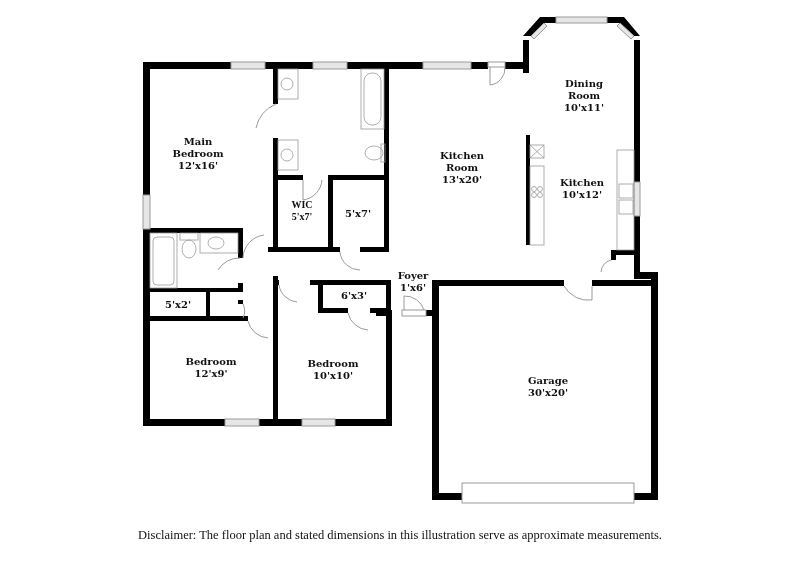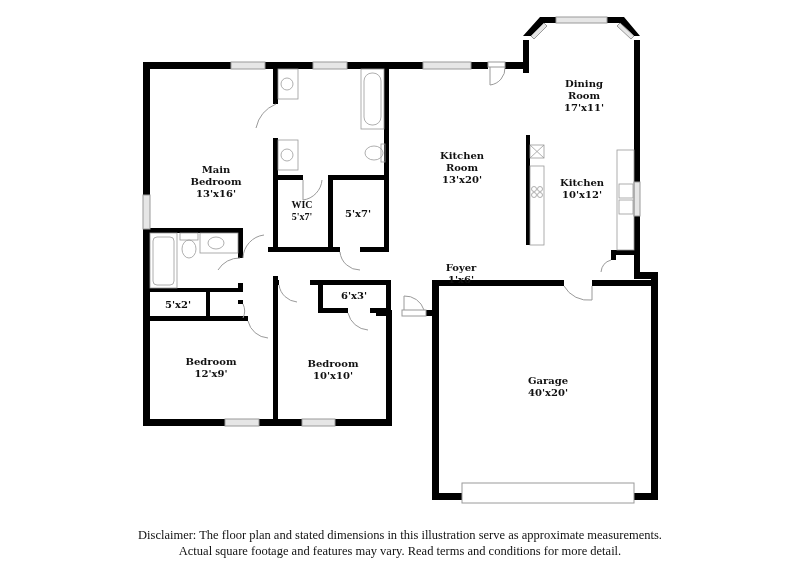--- a/index.html
+++ b/index.html
@@ -155,53 +155,53 @@
     <circle cx="534" cy="189" r="2.5"></circle>
     <circle cx="540" cy="189" r="2.5"></circle>
     <circle cx="534" cy="195" r="2.5"></circle>
     <circle cx="540" cy="195" r="2.5"></circle>
     <rect x="617" y="150" width="17" height="100"></rect>
     <rect x="619" y="184" width="14" height="14"></rect>
     <rect x="619" y="200" width="14" height="14"></rect>
   </g>
 </svg>
 
-<div class="label" style="left:216px; top:136px;margin-top:28px;">
+<div class="label" style="left:198px; top:136px;">
   <span>Main</span>
   <span>Bedroom</span>
-  <span>13'x16'</span>
+  <span>12'x16'</span>
 </div>
 
 <div class="label" style="left:302px; top:199px;font-family:Liberation Serif, serif;">
   <span>WIC</span>
   <span>5'x7'</span>
 </div>
 
 <div class="label" style="left:358px; top:208px;">
   <span>5'x7'</span>
 </div>
 
 <div class="label" style="left:462px; top:150px;">
   <span>Kitchen</span>
   <span>Room</span>
   <span>13'x20'</span>
 </div>
 
 <div class="label" style="left:584px; top:78px;">
   <span>Dining</span>
   <span>Room</span>
-  <span>17'x11'</span>
+  <span>10'x11'</span>
 </div>
 
 <div class="label" style="left:582px; top:177px;">
   <span>Kitchen</span>
   <span>10'x12'</span>
 </div>
 
-<div class="label" style="left:413px; top:262px;margin-left:48px;">
+<div class="label" style="left:413px; top:270px;">
   <span>Foyer</span>
   <span>1'x6'</span>
 </div>
 
 <div class="label" style="left:178px; top:299px;text-align:center;">
   <span>5'x2'</span>
 </div>
 
 <div class="label" style="left:354px; top:290px;">
   <span>6'x3'</span>
@@ -212,19 +212,18 @@
   <span>12'x9'</span>
 </div>
 
 <div class="label" style="left:333px; top:358px;">
   <span>Bedroom</span>
   <span>10'x10'</span>
 </div>
 
 <div class="label" style="left:548px; top:375px;">
   <span>Garage</span>
-  <span>40'x20'</span>
+  <span>30'x20'</span>
 </div>
 
 <div class="disclaimer" style="top:527px;">
   <div>Disclaimer: The floor plan and stated dimensions in this illustration serve as approximate measurements.</div>
-  <div>Actual square footage and features may vary. Read terms and conditions for more detail.</div>
 </div>
 
 </body></html>

